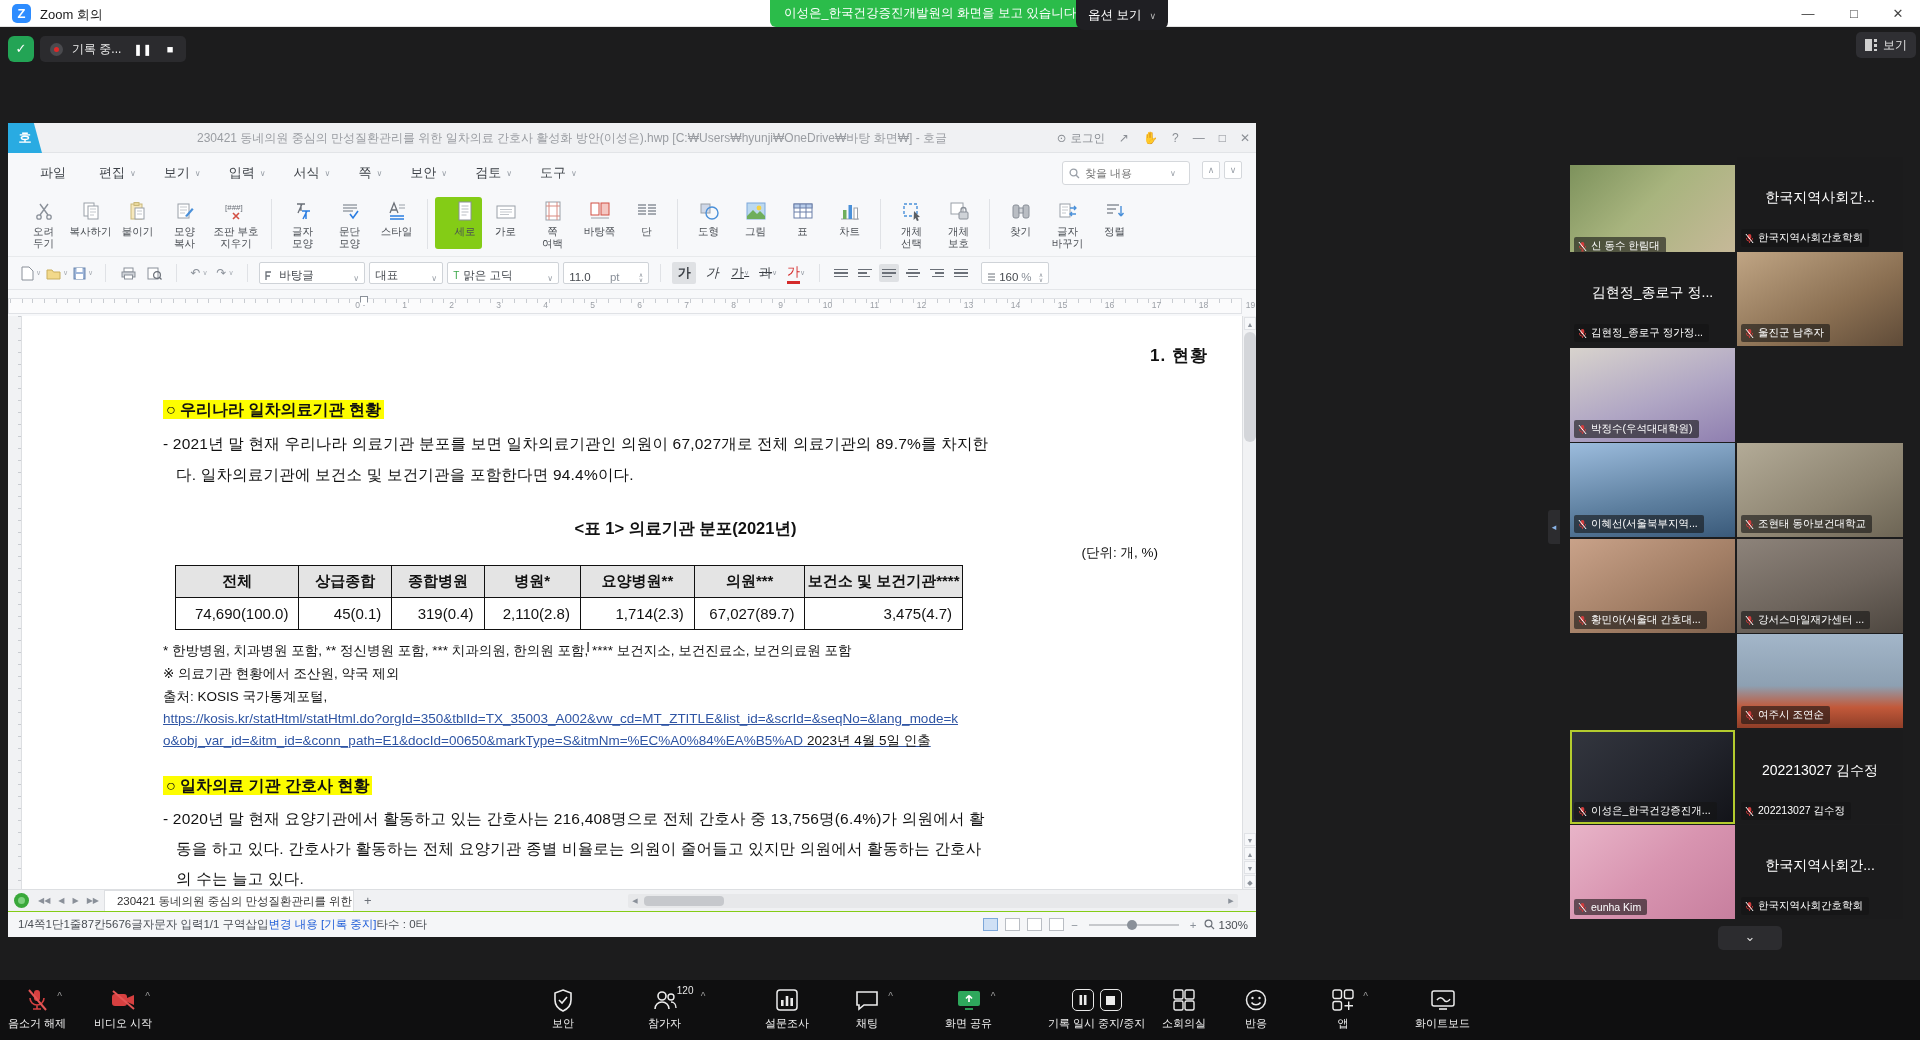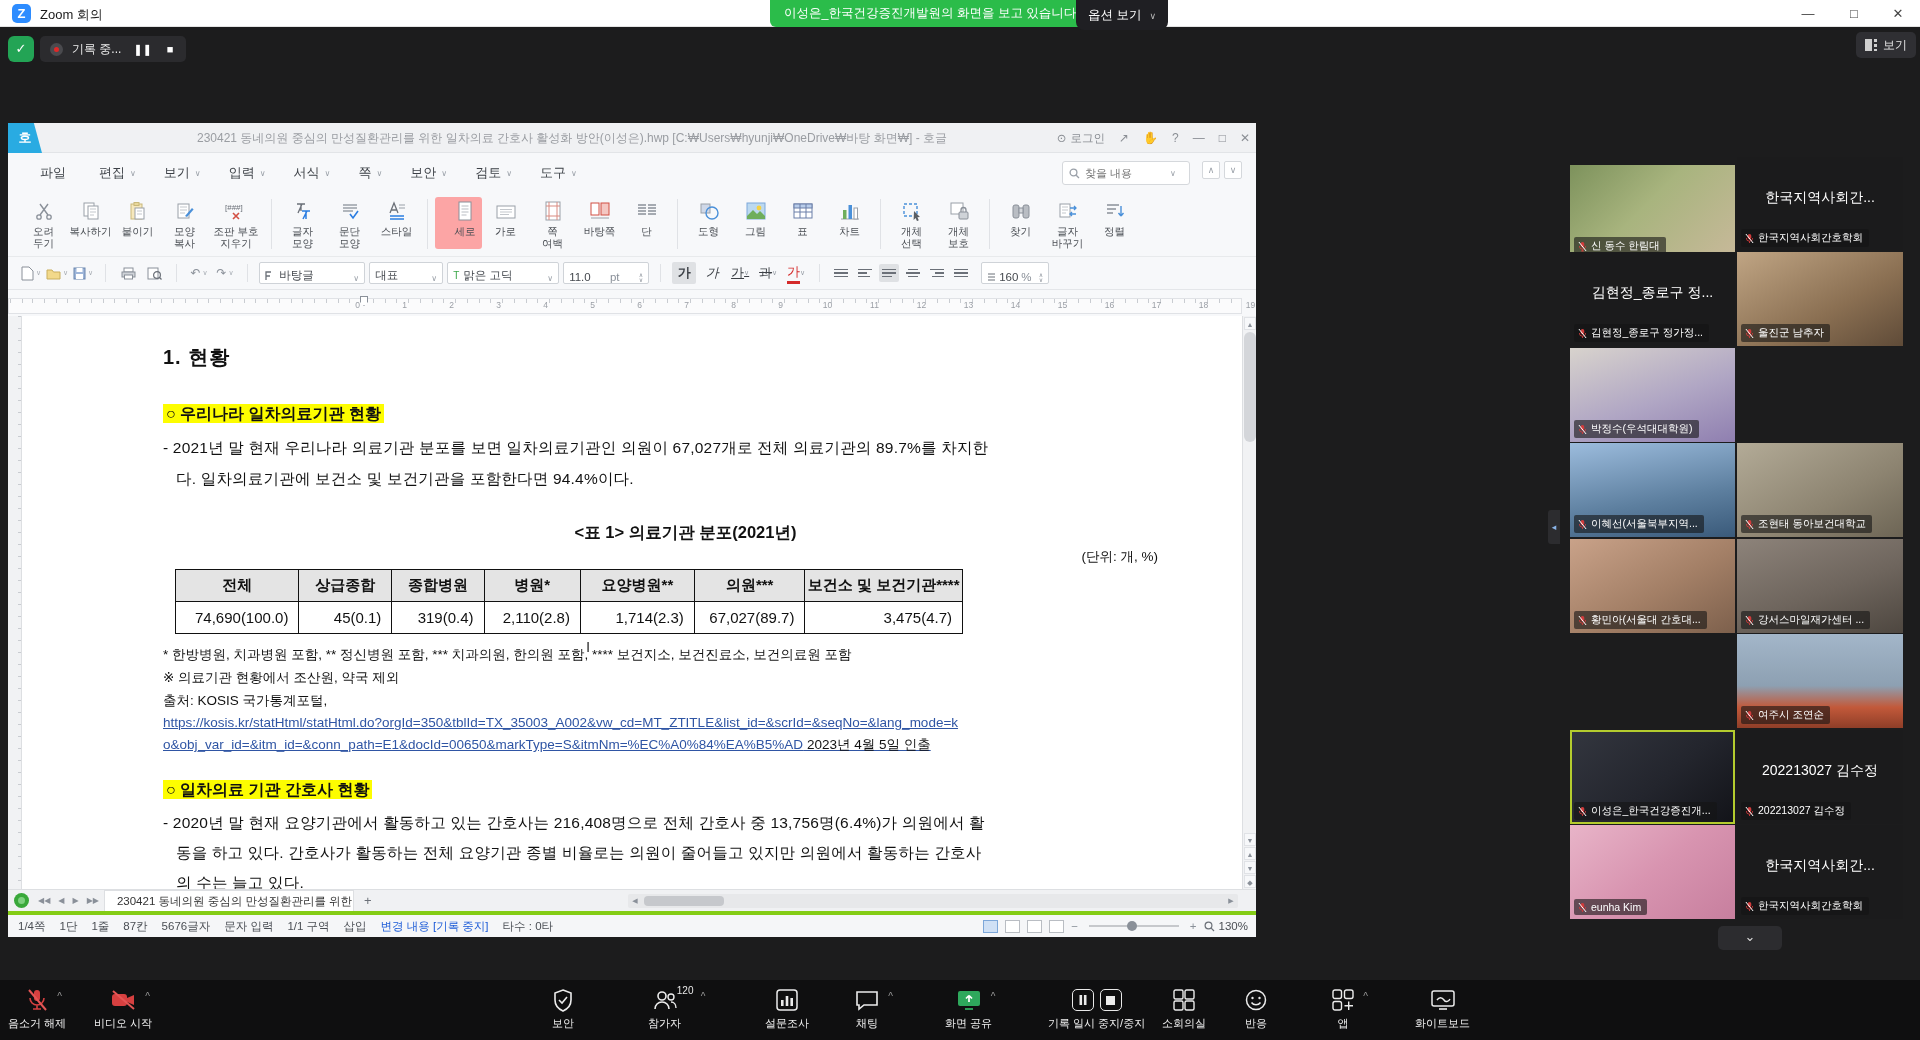--- a/index.html
+++ b/index.html
@@ -45,21 +45,21 @@
   .h-search { position:absolute; right:66px; top:8px; width:128px; height:24px; background:#fff; border:1px solid #d5d8dc; border-radius:3px; display:flex; align-items:center; padding:0 6px; gap:5px; }
   .h-search input { border:none; outline:none; width:80px; font-size:11px; color:#666; background:transparent; }
   .fold { position:absolute; right:14px; top:8px; display:flex; gap:4px; color:#9aa0a8; font-size:9px; }
   .fold span { border:1px solid #d5d8dc; border-radius:2px; width:18px; height:18px; text-align:center; line-height:17px; background:#fff; cursor:pointer; }
 
   .h-tools { position:relative; height:64px; flex:none; display:flex; align-items:flex-start; padding:4px 0 0 12px; background:#f7f8fa; border-bottom:1px solid #e8eaec; }
   .tgroup { display:flex; }
   .vsep { width:1px; height:50px; background:#e0e2e6; margin:2px 7px 0 7px; flex:none; }
   .tbtn { width:47px; padding-top:2px; display:flex; flex-direction:column; align-items:center; gap:2px; cursor:pointer; border-radius:3px; }
   .tbtn.wide { width:56px; }
-  .tbtn.sel { background:#fca5a5;padding-left:13px; }
+  .tbtn.sel { background:#84cc16;padding-left:13px; }
   .ti { height:24px; display:flex; align-items:center; justify-content:center; }
   .tlbl { font-size:10.5px; color:#4a4e54; line-height:12px; text-align:center; }
   .tlbl span { display:block; }
 
   .h-format { position:relative; height:33px; flex:none; display:flex; align-items:center; padding:0 0 0 12px; gap:4px; background:#f7f8fa; border-bottom:1px solid #e4e6e9; }
   .fbtn { height:22px; min-width:22px; display:flex; align-items:center; justify-content:center; color:#8a9099; font-size:12px; cursor:pointer; gap:2px; border-radius:2px; }
   .fbtn .chev { font-size:7px; color:#a8adb4; }
   .combo { height:22px; background:#fff; border:1px solid #cfd3d8; border-radius:2px; display:flex; align-items:flex-end; justify-content:space-between; padding:0 5px; font-size:11.5px; color:#44484e; cursor:pointer; }
   .combo .chev { font-size:8px; color:#9aa0a8; margin-left:6px; }
   .attr { width:24px; height:22px; font-size:13px; color:#3c4046; display:flex; align-items:center; justify-content:center; border-radius:2px; cursor:pointer; }
@@ -81,21 +81,21 @@
 
   .h-doc { position:relative; flex:1; background:#c9cbce; overflow:hidden; display:flex; }
   .vruler { width:14px; flex:none; background:#f1f2f4; border-right:1px solid #dddfe2;
      background-image:repeating-linear-gradient(180deg,#c9ccd1 0 1px,transparent 1px 12px); background-size:4px 100%; background-repeat:repeat-y; background-position:10px 0; }
   .page { position:relative; flex:1; background:#ffffff; padding:20px 34px 0 141px; color:#111; overflow:hidden; }
   .vscroll { width:14px; flex:none; background:#f1f2f4; border-left:1px solid #dddfe2; position:relative; }
   .vs-btn { position:absolute; left:1px; width:12px; height:13px; font-size:7px; color:#8a9099; text-align:center; line-height:13px; background:#f7f8fa; border:1px solid #e0e2e6; cursor:pointer; }
   .vs-thumb { position:absolute; left:1px; top:16px; width:12px; height:110px; background:#d4d6da; border-radius:6px; cursor:pointer; }
 
   
-  .doc-h1 { margin-top:8px; font-size:20px; font-weight:bold; letter-spacing:1px; }
+  .doc-h1 { margin-top:8px; font-size:17px; font-weight:bold; letter-spacing:1px;text-align:right; }
   .doc-s { margin-top:33px; font-size:16px; font-weight:bold; }
   .doc-s mark { background:#fdfd00; color:#111; padding:1px 3px; }
   .doc-p { margin-top:7px; font-size:15.5px; line-height:31px; text-align:justify; letter-spacing:0.2px; }
   .doc-p2 { line-height:30px; }
   .tbl-title { margin-top:28px; text-align:center; font-size:16.5px; font-weight:bold; }
   .unit-note { margin-top:4px; padding-right:50px; text-align:right; font-size:13.5px; }
   .dtable { margin-top:3px; margin-left:12px; width:788px; border-collapse:collapse; border:1.5px solid #111; }
   .dtable td { border:1px solid #111; font-size:15px; height:32px; }
   .dtable .hrow td { background:#e4e4e4; font-weight:bold; text-align:center; border-bottom:1.5px solid #111; }
   .dtable .vrow td { text-align:right; padding-right:10px; background:#fff; }
@@ -108,21 +108,21 @@
   .h-tabs { position:relative; height:22px; flex:none; background:#f0f1f3; border-top:1px solid #dddfe2; display:flex; align-items:center; gap:2px; padding-left:6px; }
   .tab-dot { width:15px; height:15px; border-radius:50%; background:#39a83a; margin-right:4px; position:relative; cursor:pointer; }
   .tab-dot::after { content:""; position:absolute; left:4px; top:4px; width:7px; height:7px; border-radius:50%; background:#7ed07f; }
   .tab-nav { color:#8a9099; font-size:8px; padding:0 3px; cursor:pointer; }
   .doc-tab { height:22px; background:#fff; border:1px solid #dddfe2; border-bottom:none; padding:0 12px; font-size:11.5px; color:#333; line-height:21px; max-width:250px; white-space:nowrap; overflow:hidden; cursor:pointer; }
   .tab-add { color:#6b7078; font-size:13px; padding:0 8px; cursor:pointer; }
   .hscroll { position:absolute; left:620px; right:18px; top:4px; height:14px; background:#e7e8ea; border-radius:2px; }
   .hs-btn { position:absolute; top:0; width:14px; height:14px; font-size:7px; color:#8a9099; text-align:center; line-height:14px; cursor:pointer; }
   .hs-thumb { position:absolute; left:16px; top:2px; width:80px; height:10px; background:#c6c8cc; border-radius:4px; cursor:pointer; }
 
-  .h-status { position:relative; height:26px; flex:none; background:#f5f6f8; border-top:4px solid #84cc16; display:flex; align-items:center; padding:0 10px; gap:14px; font-size:11.5px; color:#4a4e54; }
+  .h-status { position:relative; height:26px; flex:none; background:#f5f6f8; border-top:1px solid #84cc16; display:flex; align-items:center; padding:0 10px; gap:0; font-size:11.5px; color:#4a4e54; }
   .st-blue { color:#1a5ad7; }
   .st-right { position:absolute; right:8px; display:flex; align-items:center; gap:7px; }
   .sic { width:15px; height:13px; border:1px solid #b9bdc3; background:#fff; cursor:pointer; }
   .sic.sel { background:#cfe0f5; border-color:#7da7d9; }
   .slider { width:90px; height:2px; background:#c6c8cc; position:relative; margin:0 4px; }
   .slider .knob { position:absolute; left:38px; top:-4px; width:10px; height:10px; border-radius:50%; background:#8a9099; cursor:pointer; }
   .zoom-pct { display:flex; align-items:center; gap:4px; color:#4a4e54; }
 
   
   .tile { position:absolute; width:165px; height:94px; background:#161616; overflow:hidden; }

